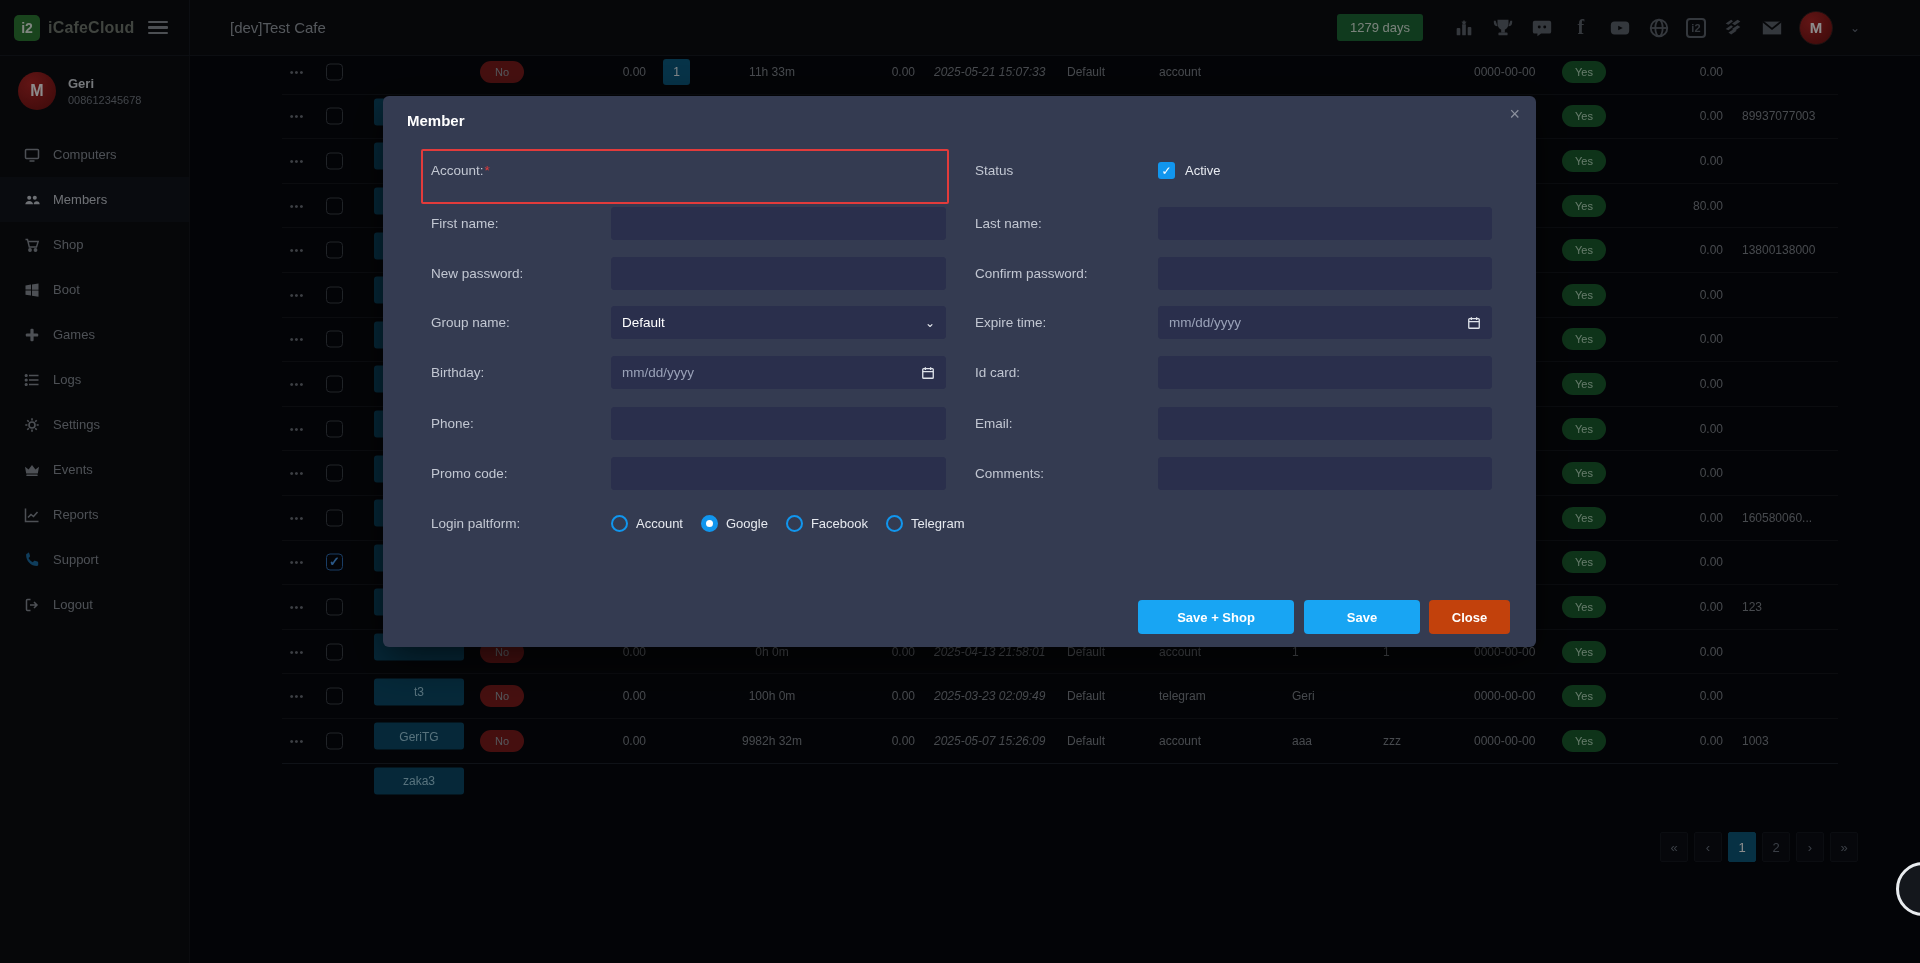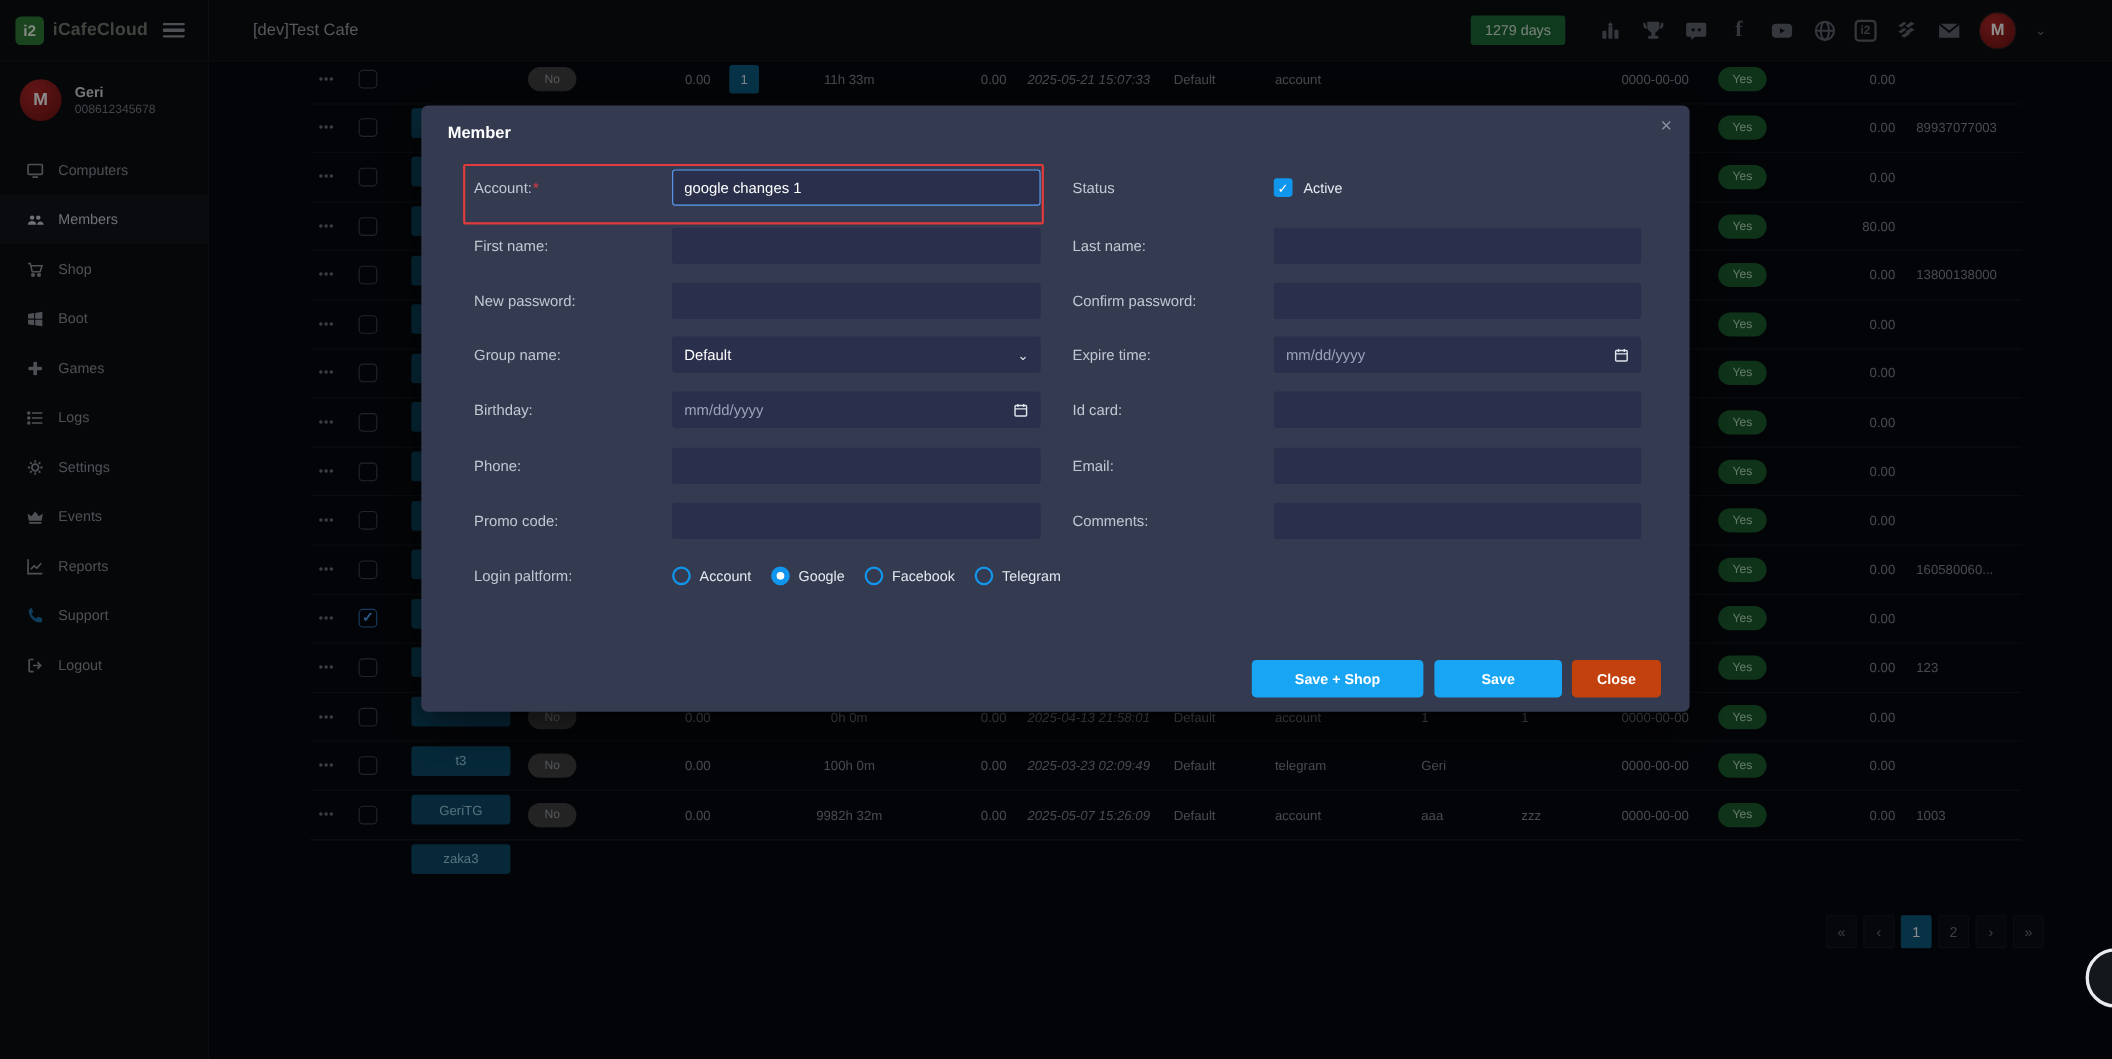--- a/index.html
+++ b/index.html
@@ -49,21 +49,21 @@
   .content { position:absolute; top:56px; left:190px; right:0; bottom:0; background:#07090d; z-index:1; }
   .rows { position:absolute; top:-6px; left:92px; width:1556px; }
   .trow { position:relative; height:44.6px; border-bottom:1px solid #14171d; }
   .trow:last-child { border-bottom:1px solid #1d212a; }
   .cell { position:absolute; top:50%; transform:translateY(-50%); color:#82878f; font-size:12px; white-space:nowrap; }
   .c-menu   { left:0; width:30px; text-align:center; color:#6d727a; letter-spacing:1px; font-size:11px; cursor:pointer; }
   .c-check  { left:44px; width:17px; height:17px; border:1.5px solid #3c424a; border-radius:4px; cursor:pointer; }
   .c-check.checked { border-color:#2f6fb8; color:#4d9ff5; font-size:13px; text-align:center; line-height:14px; font-weight:bold; }
   .c-acct   { left:92px; width:90px; height:27px; background:#0b4a68; border-radius:3px; color:#9fd0e4;
               font-size:12px; display:flex; align-items:center; justify-content:center; cursor:pointer;margin-top:40px; }
-  .c-no     { left:198px; width:44px; height:22px; background:#404040; border-radius:11px; color:#9aa0a8;
+  .c-no     { left:198px; width:44px; height:22px; background:#7f1d1d; border-radius:11px; color:#9aa0a8;
               font-size:11px; display:flex; align-items:center; justify-content:center; }
   .c-bal    { left:294px; width:70px; text-align:right; }
   .c-badge1 { left:381px; width:27px; height:26px; background:#0c5d83; border-radius:3px; color:#e8f2f8;
               display:flex; align-items:center; justify-content:center; font-size:12px; }
   .c-time   { left:430px; width:120px; text-align:center; }
   .c-coins  { left:563px; width:70px; text-align:right; }
   .c-date   { left:652px; width:160px;font-style:italic; }
   .c-group  { left:785px; width:85px; }
   .c-plat   { left:877px; width:95px; }
   .c-first  { left:1010px; width:85px; }
@@ -466,21 +466,20 @@
 
 <div class="overlay"></div>
 
 <div class="modal">
   <div class="m-title">Member</div>
   <div class="m-close">×</div>
   <div class="hl-box"></div>
 
   <div class="m-row lcol" style="top:55px">
     <span class="lbl"><span>Account:</span><span class="req">*</span></span>
-    <input class="inp focused" value="google changes 1" style="">
   </div>
   <div class="m-row lcol" style="top:108px">
     <span class="lbl">First name:</span>
     <input class="inp" value="" style="">
   </div>
   <div class="m-row lcol" style="top:158px">
     <span class="lbl">New password:</span>
     <input class="inp" type="password" value="" style="">
   </div>
   <div class="m-row lcol" style="top:207px">

